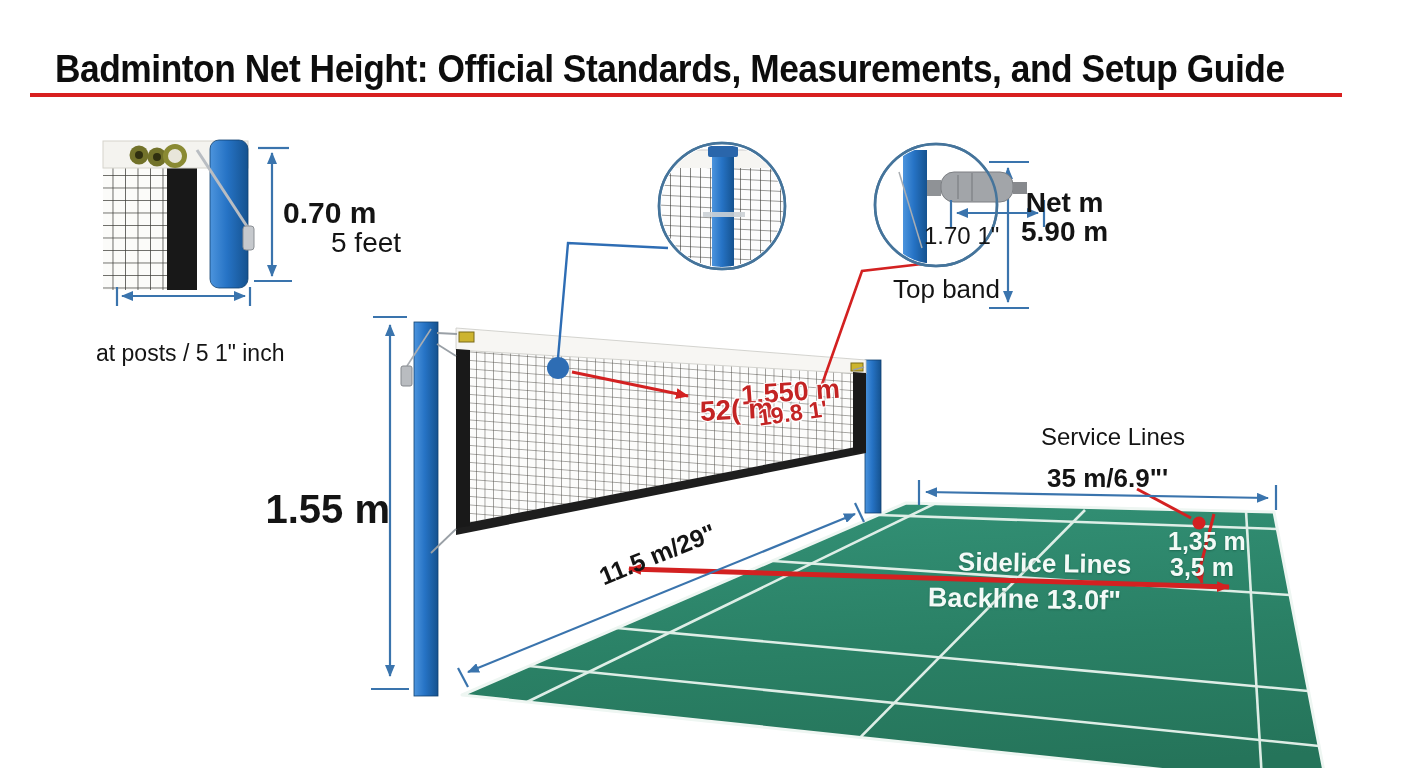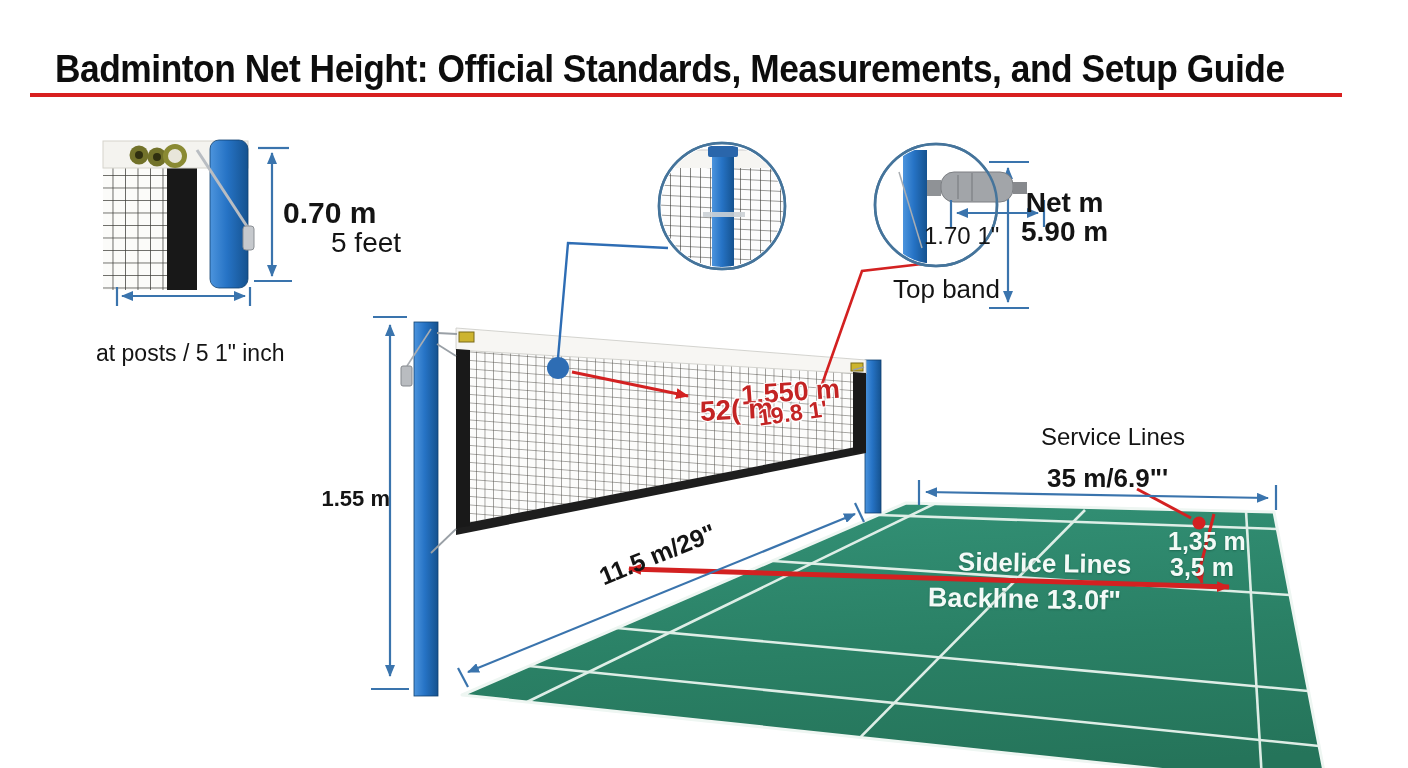--- a/index.html
+++ b/index.html
@@ -185,21 +185,21 @@
 
 <div class="abs r" style="left:924px;top:222px;font-size:24px;">1.70 1"</div>
 <div class="abs r" style="left:893px;top:274px;font-size:26px;">Top band</div>
 
 <div class="abs b" style="left:1021px;top:188px;font-size:28px;line-height:1.05;text-align:center;">
   <div>Net m</div>
   <div>5.90 m</div>
 </div>
 
 <div class="abs b" style="left:220px;top:487px;width:170px;text-align:right;line-height:1.1;">
-  <div style="font-size:22px;">1.55 m</div>
+  <div style="font-size:40px;">1.55 m</div>
 </div>
 
 <div class="abs redtxt" style="left:741px;top:377px;font-size:27px;transform:rotate(-4deg);">1.550 m</div>
 <div class="abs redtxt" style="left:700px;top:394px;font-size:28px;transform:rotate(-3deg);">52( m</div>
 <div class="abs redtxt" style="left:758px;top:400px;font-size:23px;transform:rotate(-8deg);">19.8 1'</div>
 
 <div class="abs m" style="left:596px;top:540px;font-size:25px;transform:rotate(-22deg);">11.5 m/29"</div>
 
 <div class="abs r" style="left:1041px;top:423px;font-size:24px;">Service Lines</div>
 <div class="abs m" style="left:1047px;top:463px;font-size:26px;">35 m/6.9"'</div>

